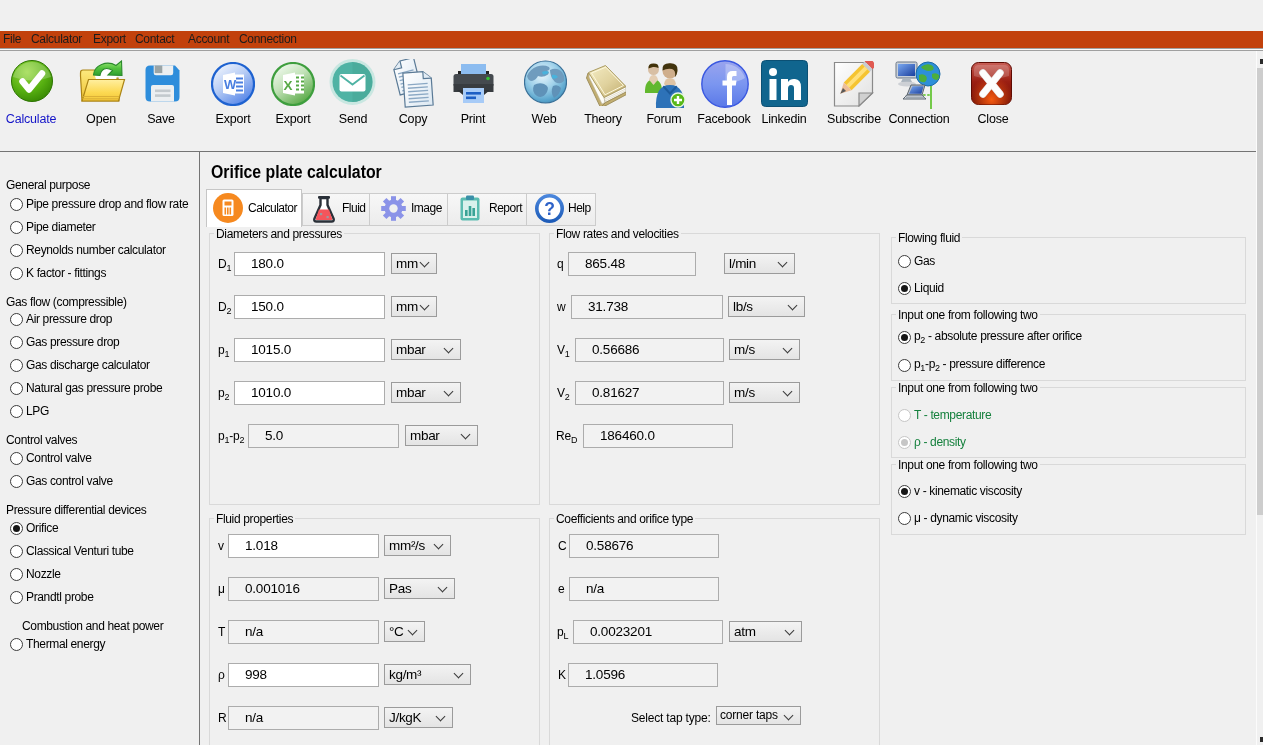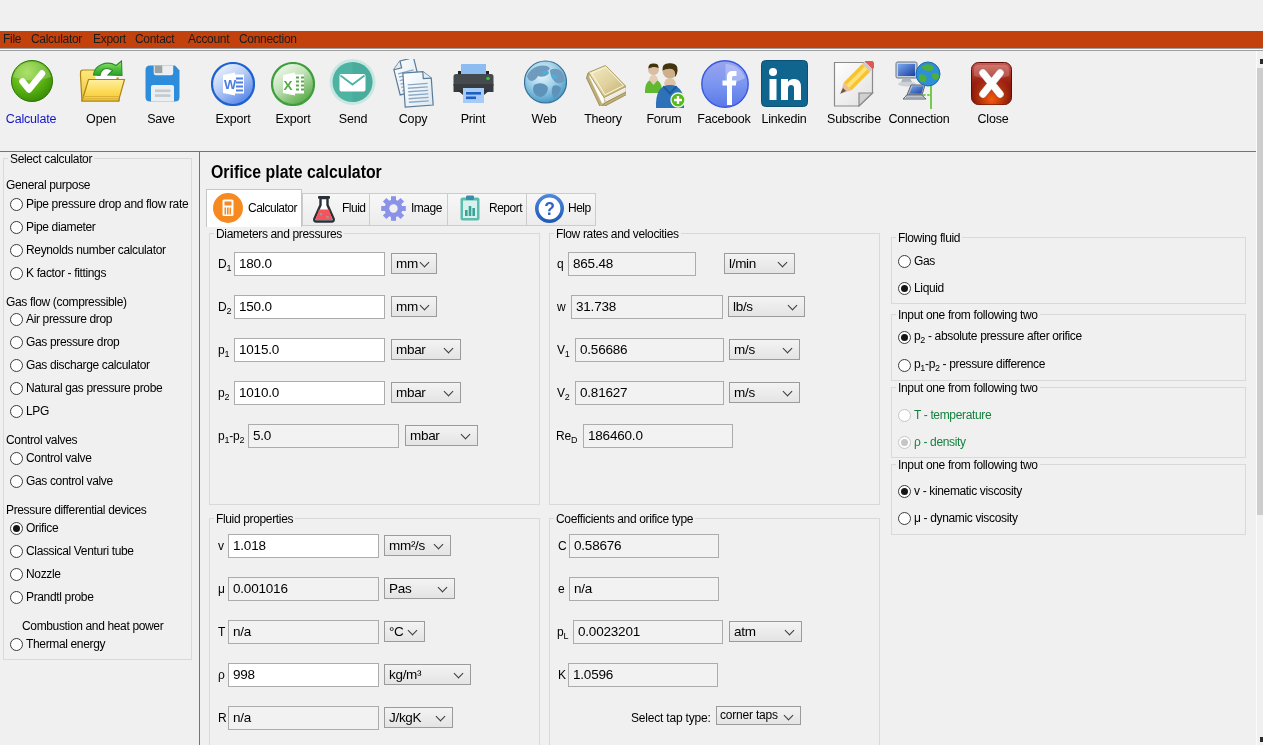--- a/index.html
+++ b/index.html
@@ -14,21 +14,21 @@
 .gb{position:absolute;border:1px solid #d9d9d9;box-sizing:border-box}
 .gt{position:absolute;top:-6px;left:4px;background:#f0f0f0;padding:0 2px;font-size:12px;letter-spacing:-0.35px;line-height:13px;white-space:nowrap}
 .hd{position:absolute;font-size:12px;letter-spacing:-0.35px;white-space:nowrap}
 .rd{position:absolute;height:13px;display:flex;align-items:center}
 .rd .c{box-sizing:border-box;width:13px;height:13px;border:1px solid #3c3c3c;border-radius:50%;background:#fff;margin-right:3px;position:relative;flex:none}
 .rd.on .c::after{content:"";position:absolute;left:2px;top:2px;width:7px;height:7px;border-radius:50%;background:#151515}
 .rd .l{font-size:12px;letter-spacing:-0.35px;white-space:nowrap;position:relative;top:-0.5px}
 .rd.dis .c{border-color:#c6c6c6}
 .rd.dis .l{color:#15803d}
 .rd.dis.on .c::after{background:#c6c6c6}
-.f{box-sizing:border-box;position:absolute;height:24px;border:1px solid #acacac;background:#fff;font-size:13.5px;letter-spacing:-0.2px;line-height:22px;padding-left:4px;white-space:nowrap}
+.f{box-sizing:border-box;position:absolute;height:24px;border:1px solid #acacac;background:#fff;font-size:13.5px;letter-spacing:-0.2px;line-height:22px;padding-left:16px;white-space:nowrap}
 .f.g{background:#f2f2f2}
 .d{box-sizing:border-box;position:absolute;height:21px;margin-top:1px;border:1px solid #9b9b9b;background:linear-gradient(#f3f3f3,#e4e4e4);font-size:13.5px;letter-spacing:-0.3px;line-height:19px;padding-left:4px;white-space:nowrap}
 .d::after{content:"";position:absolute;right:8px;top:5px;width:6px;height:6px;border-right:1.4px solid #3a3a3a;border-bottom:1.4px solid #3a3a3a;transform:rotate(45deg);transform-origin:center}
 .fl{position:absolute;font-size:12px;letter-spacing:-0.2px;white-space:nowrap}
 .fl sub,.l sub{font-size:9px}
 #h1{position:absolute;left:211px;top:162px;font-size:18px;font-weight:bold;white-space:nowrap;transform:scaleX(.88);transform-origin:0 0}
 .tab{position:absolute;box-sizing:border-box;display:flex;align-items:center;font-size:12px;letter-spacing:-0.5px;white-space:nowrap}
 .tab.off{top:193px;height:33px;background:linear-gradient(#f7f7f7,#ececec);border:1px solid #cccccc}
 .tab.on{top:189px;height:38px;background:#fff;border:1px solid #c6c6c6;border-bottom:none}
 .tabtx{position:absolute;top:201px;font-size:12px;letter-spacing:-0.5px;white-space:nowrap}
@@ -297,23 +297,20 @@
 <div class="tl" style="left:619px;width:90px">Forum</div>
 <div class="tl" style="left:679px;width:90px">Facebook</div>
 <div class="tl" style="left:739px;width:90px">Linkedin</div>
 <div class="tl" style="left:809px;width:90px">Subscribe</div>
 <div class="tl" style="left:873px;width:92px">Connection</div>
 <div class="tl" style="left:948px;width:90px">Close</div>
 
 <div class="hline"></div>
 <div class="vline"></div>
 
-<div class="gb" style="left:3px;top:158px;width:189px;height:502px">
-      <span class="gt">Select calculator</span>
-    </div>
 <div class="hd" style="left:6px;top:178px">General purpose</div>
 <div class="rd" style="left:10px;top:198px">
       <span class="c"></span>
       <span class="l">Pipe pressure drop and flow rate</span>
     </div>
 <div class="rd" style="left:10px;top:221px">
       <span class="c"></span>
       <span class="l">Pipe diameter</span>
     </div>
 <div class="rd" style="left:10px;top:244px">

